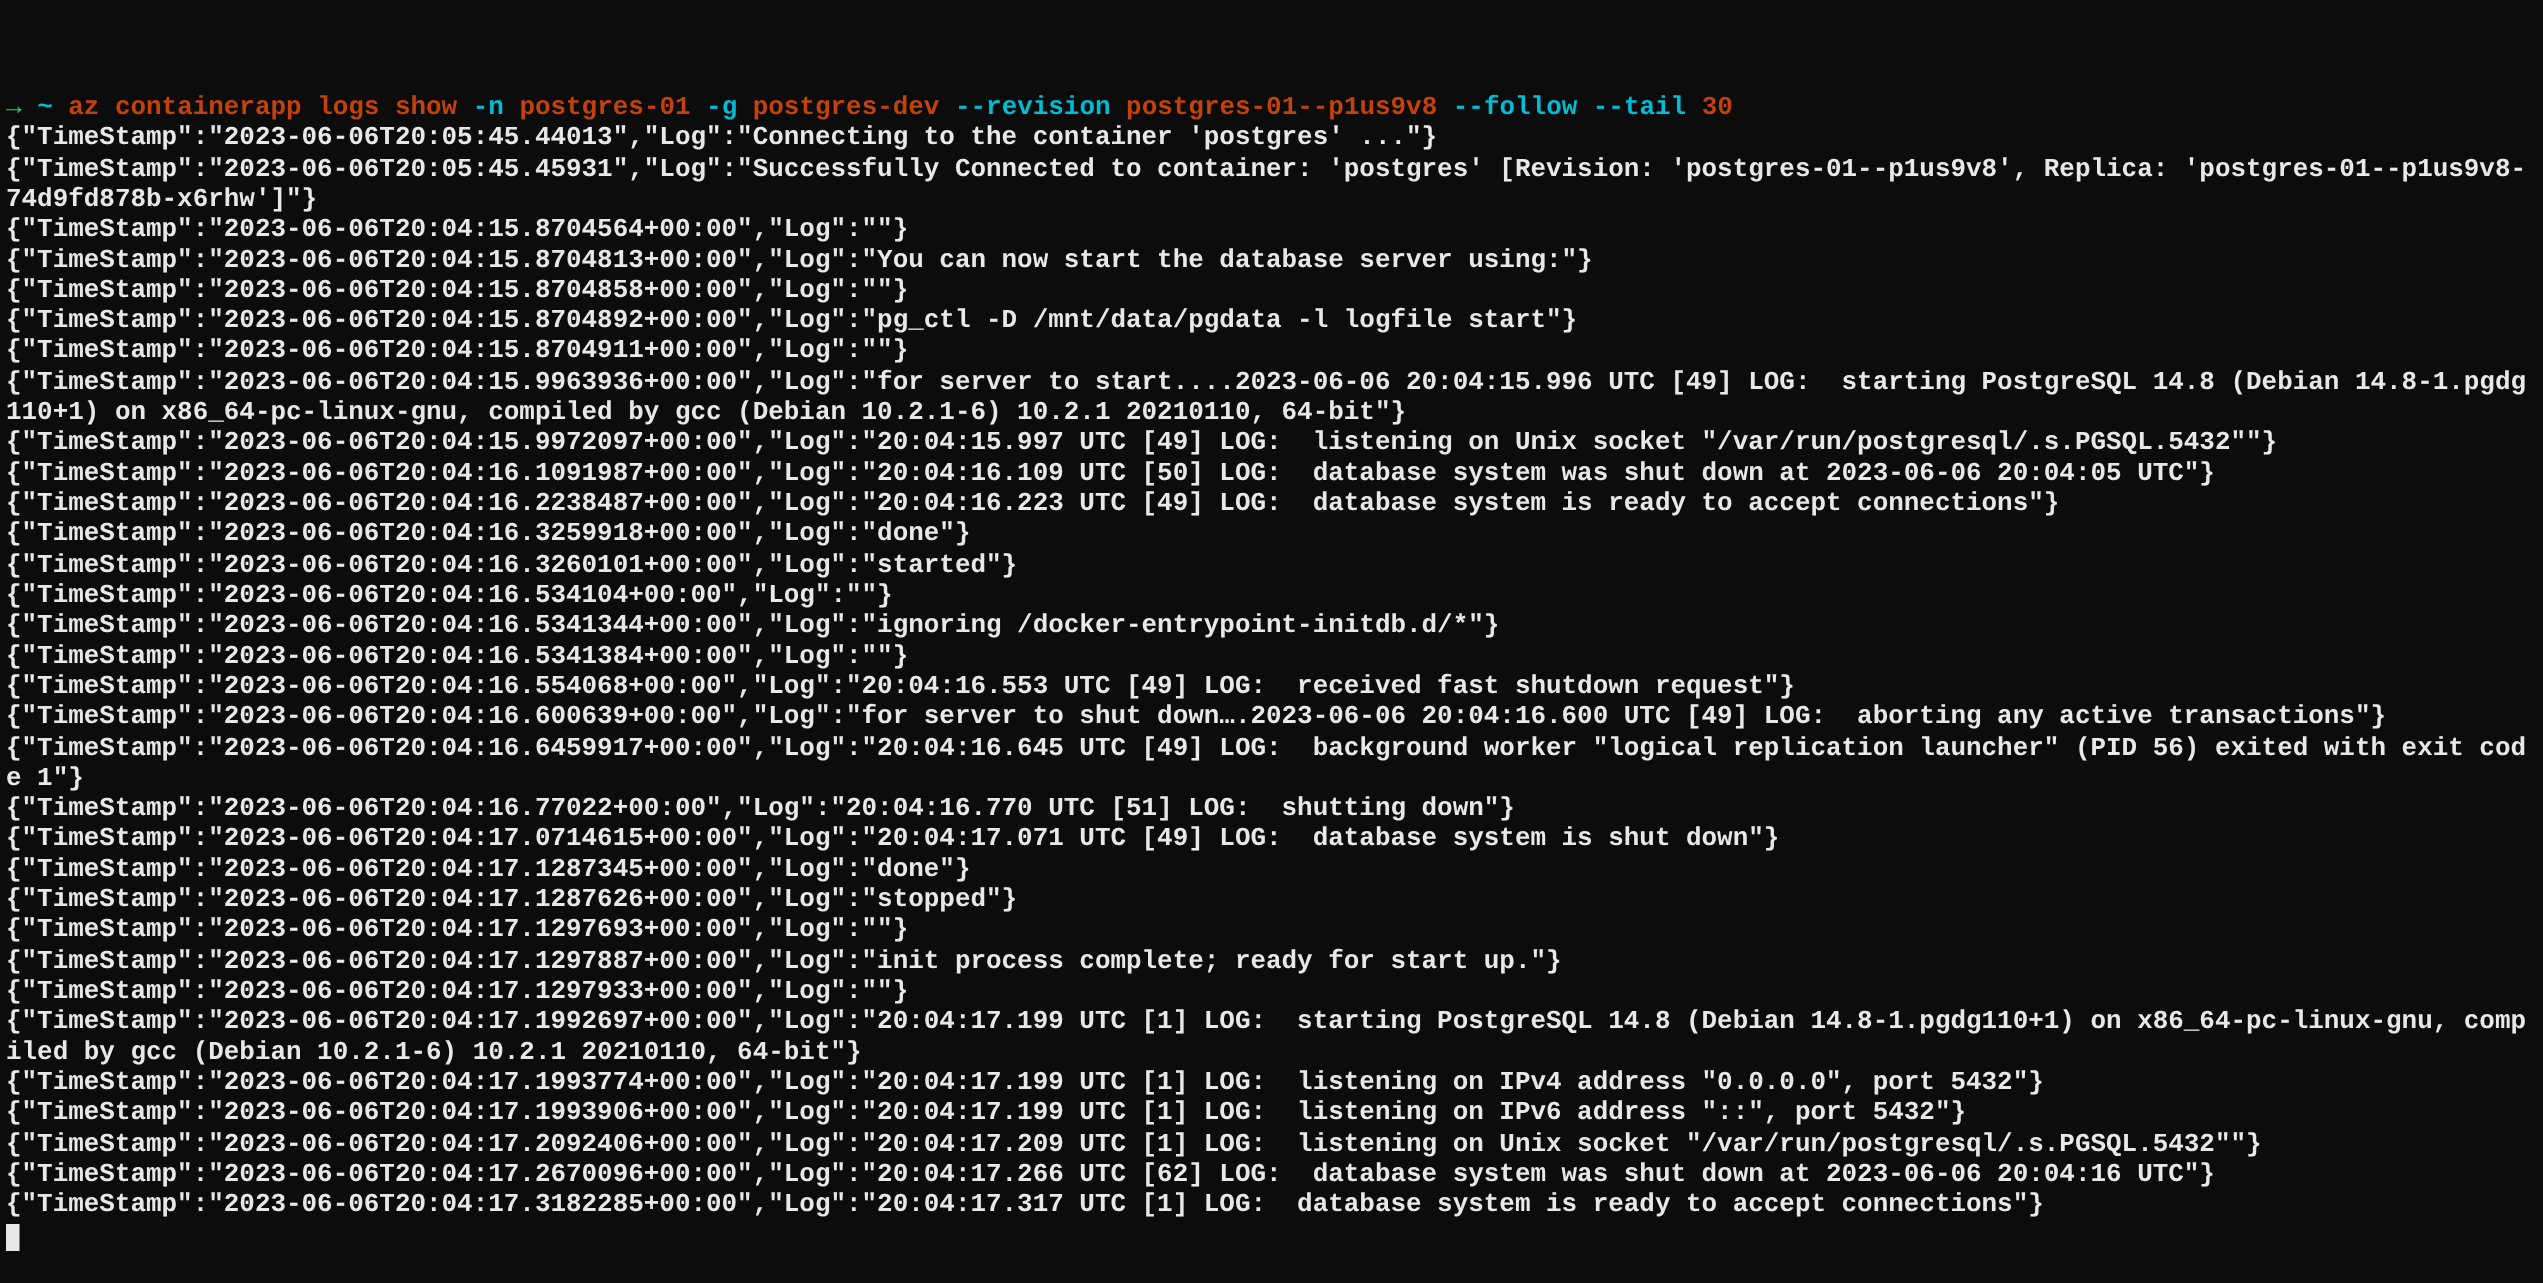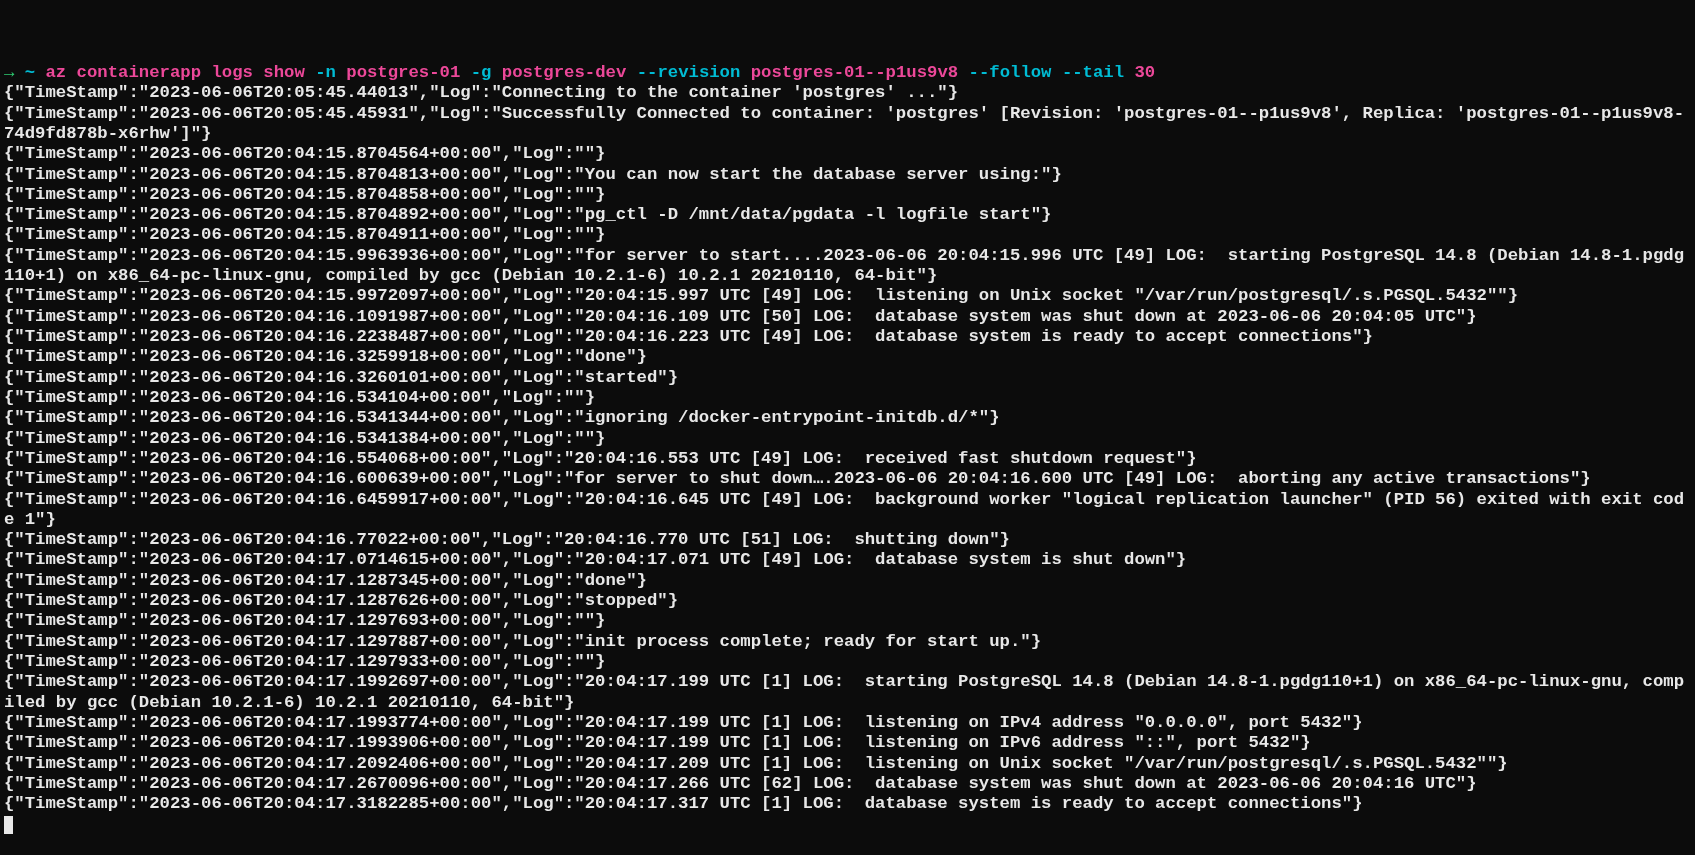--- a/index.html
+++ b/index.html
@@ -17,21 +17,21 @@
       width: 1695px;
     }
     .terminal {
       width: 100%;
     }
     .prompt-line {
       margin-bottom: 0;
     }
     .prompt-arrow { color: #2ecc71; }
     .prompt-tilde { color: #00bcd4; }
-    .cmd { color: #ec4899; }
+    .cmd { color: #c2410c; }
     .cmd-flag { color: #00bcd4; }
     .log-line { color: #e8e8e8; }
     .cursor {
       display: inline-block;
       width: 9px;
       height: 18px;
       background: #e8e8e8;
       vertical-align: text-bottom;
     }
   </style>

